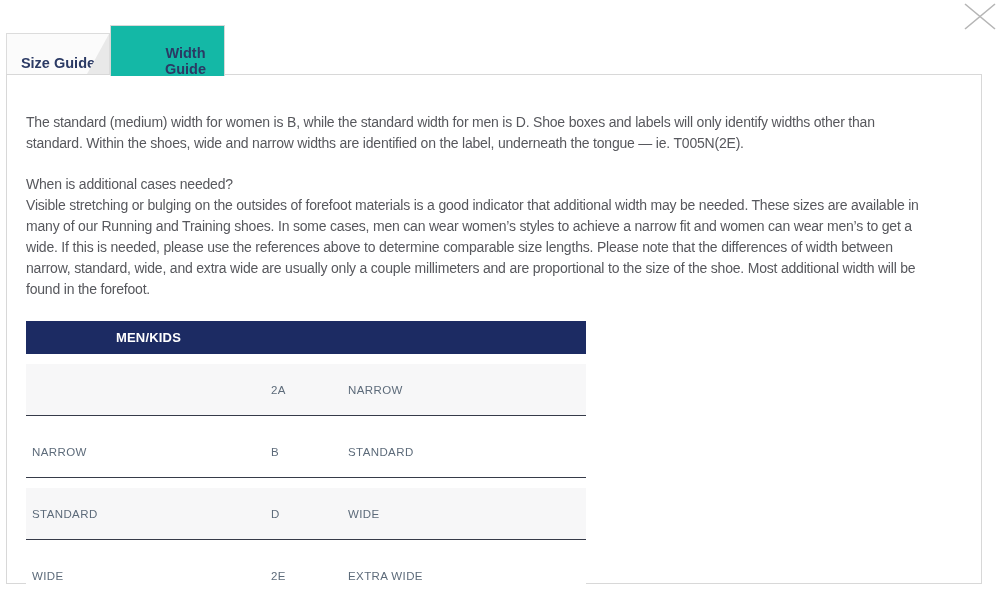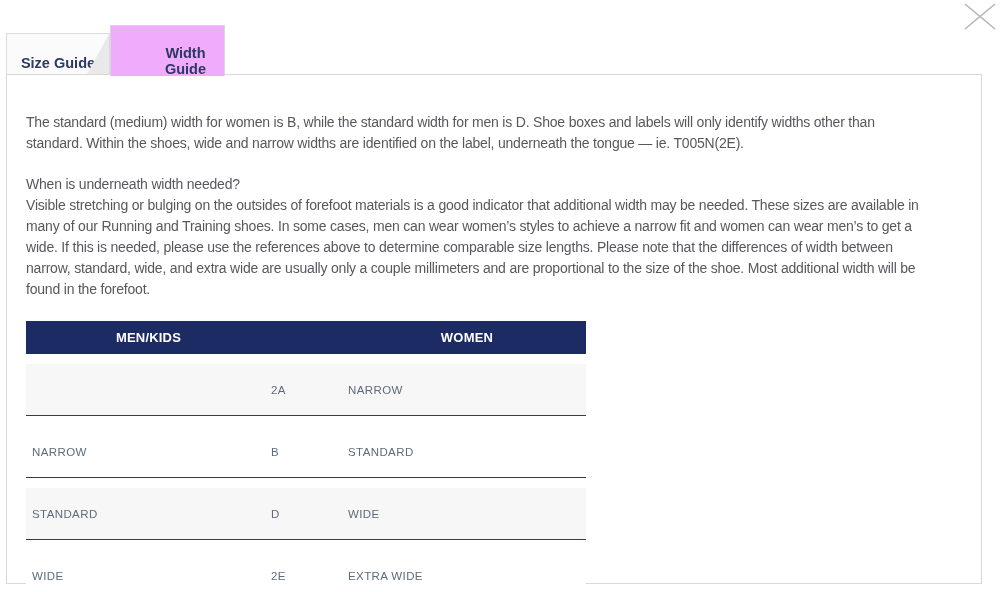--- a/index.html
+++ b/index.html
@@ -9,21 +9,21 @@
   
   .close-btn { position:absolute; top:2px; left:962px; width:36px; height:30px; cursor:pointer; z-index:5; }
 
   
   .tab { position:absolute; background:#fbfbfb; border:1px solid #dcdcdc; border-bottom:none;
          color:#2b3a64; font-weight:bold; font-size:14.5px; text-align:center; cursor:pointer; }
   .tab-inactive { top:33px; left:6px; width:104px; height:41px; padding-top:21px; z-index:2; }
   .tab-fold { position:absolute; right:0; bottom:0; width:22px; height:40px; background:#e9e9e9;
               -webkit-clip-path:polygon(100% 0, 100% 100%, 0 100%); clip-path:polygon(100% 0, 100% 100%, 0 100%); }
   .tab-active { top:25px; left:110px; width:115px; height:51px; padding-top:19px;
-                background:#f0abfc; border-color:#d8d8d8; z-index:3;padding-left:36px; }
+                background:#14b8a6; border-color:#d8d8d8; z-index:3;padding-left:36px; }
 
   
   .panel { position:absolute; top:74px; left:6px; width:976px; height:510px;
            background:#ffffff; border:1px solid #d8d8d8; z-index:1;
            padding:37px 48px 0 19px; }
 
   .para { font-size:14px; line-height:21px; color:#57585d; letter-spacing:-0.2px; }
   .para-1 { margin-bottom:20px; }
 
   
@@ -53,28 +53,27 @@
   <span class="tab-fold"></span>
 </div>
 <div class="tab tab-active">
   <span>Width Guide</span>
 </div>
 
 <div class="panel">
 
   <div class="para para-1">The standard (medium) width for women is B, while the standard width for men is D. Shoe boxes and labels will only identify widths other than standard. Within the shoes, wide and narrow widths are identified on the label, underneath the tongue — ie. T005N(2E).</div>
 
-  <div class="para">When is underneath width needed?</div>
+  <div class="para">When is additional cases needed?</div>
   <div class="para">Visible stretching or bulging on the outsides of forefoot materials is a good indicator that additional width may be needed. These sizes are available in many of our Running and Training shoes. In some cases, men can wear women’s styles to achieve a narrow fit and women can wear men’s to get a wide. If this is needed, please use the references above to determine comparable size lengths. Please note that the differences of width between narrow, standard, wide, and extra wide are usually only a couple millimeters and are proportional to the size of the shoe. Most additional width will be found in the forefoot.</div>
 
   <div class="wtable">
     <div class="wt-row wt-head">
       <div class="c1">MEN/KIDS</div>
       <div class="c2"></div>
-      <div class="c3">WOMEN</div>
     </div>
 
     <div class="wt-row wt-body row-odd">
       <div class="c1"></div>
       <div class="c2">2A</div>
       <div class="c3">NARROW</div>
     </div>
     <div class="wt-row wt-body row-even">
       <div class="c1">NARROW</div>
       <div class="c2">B</div>

